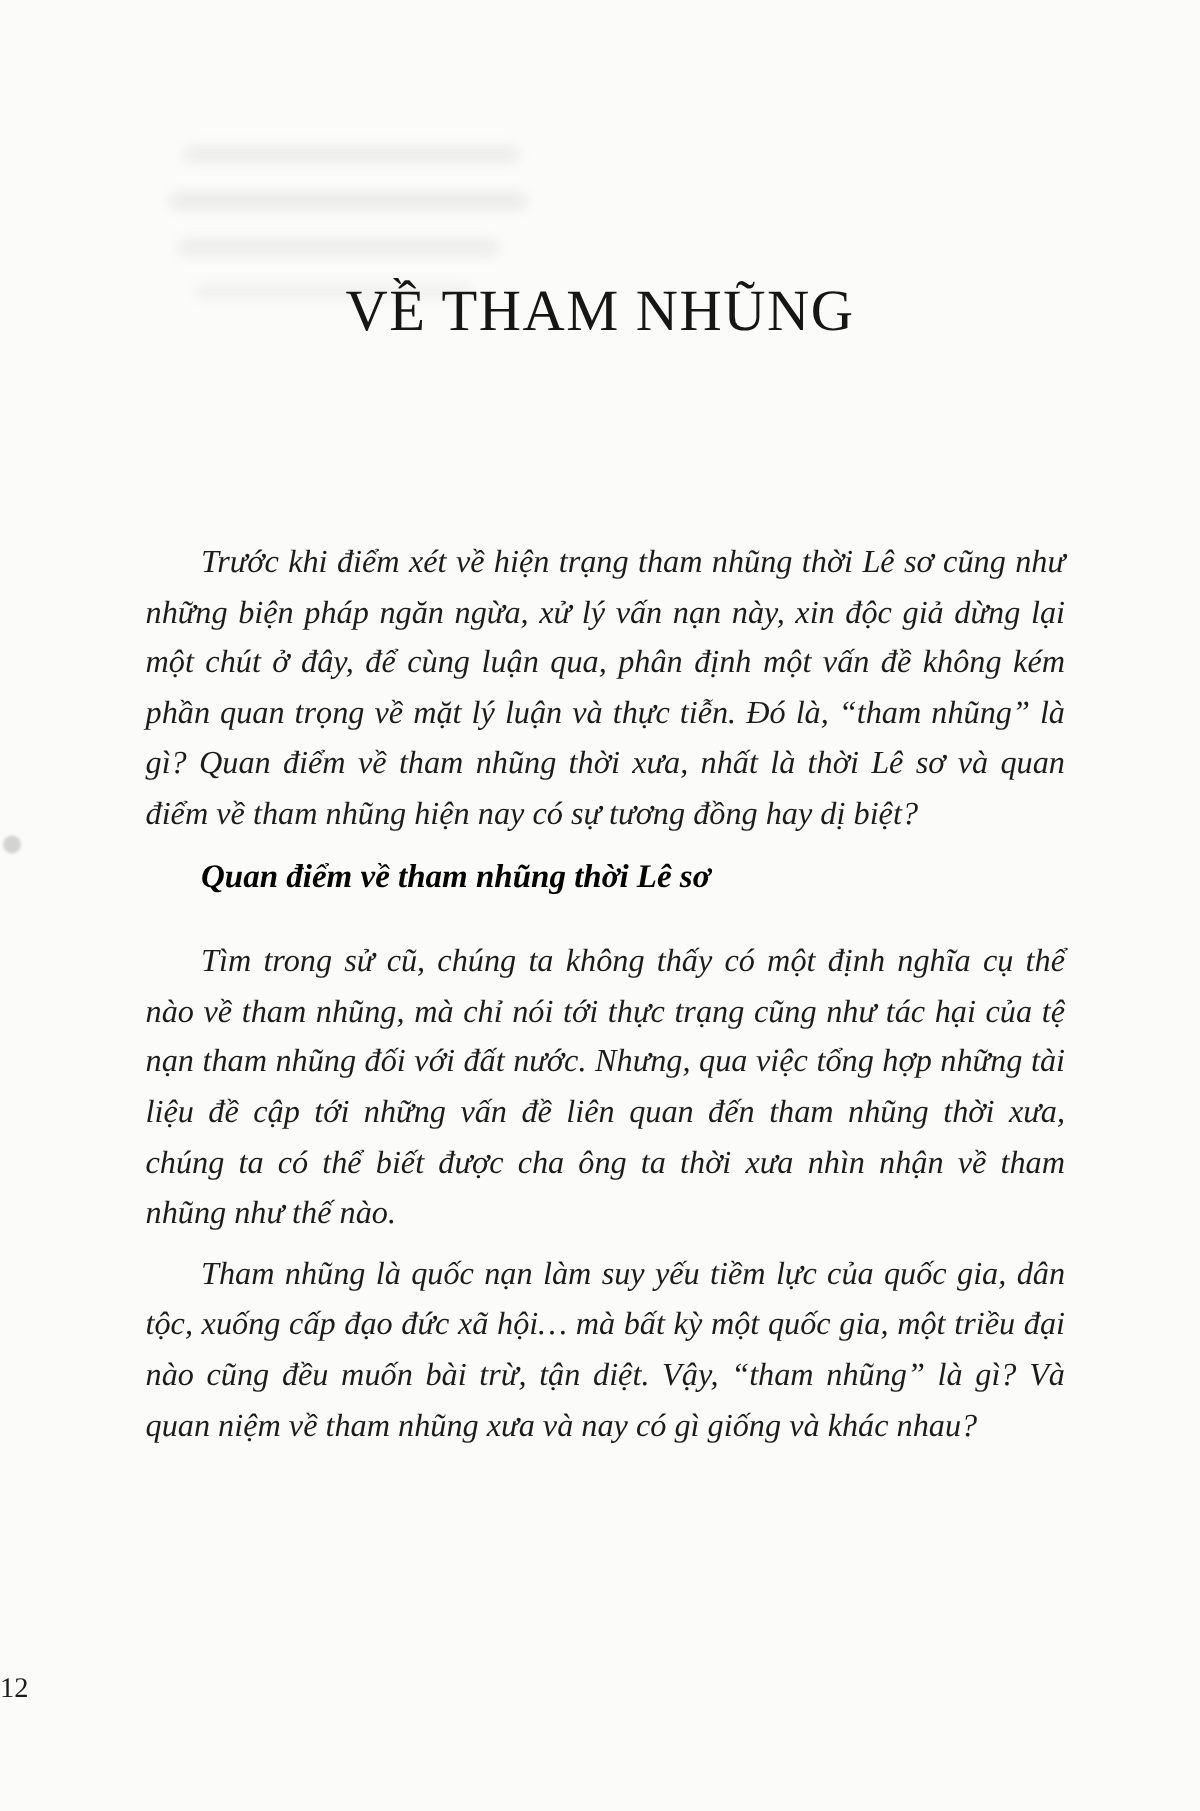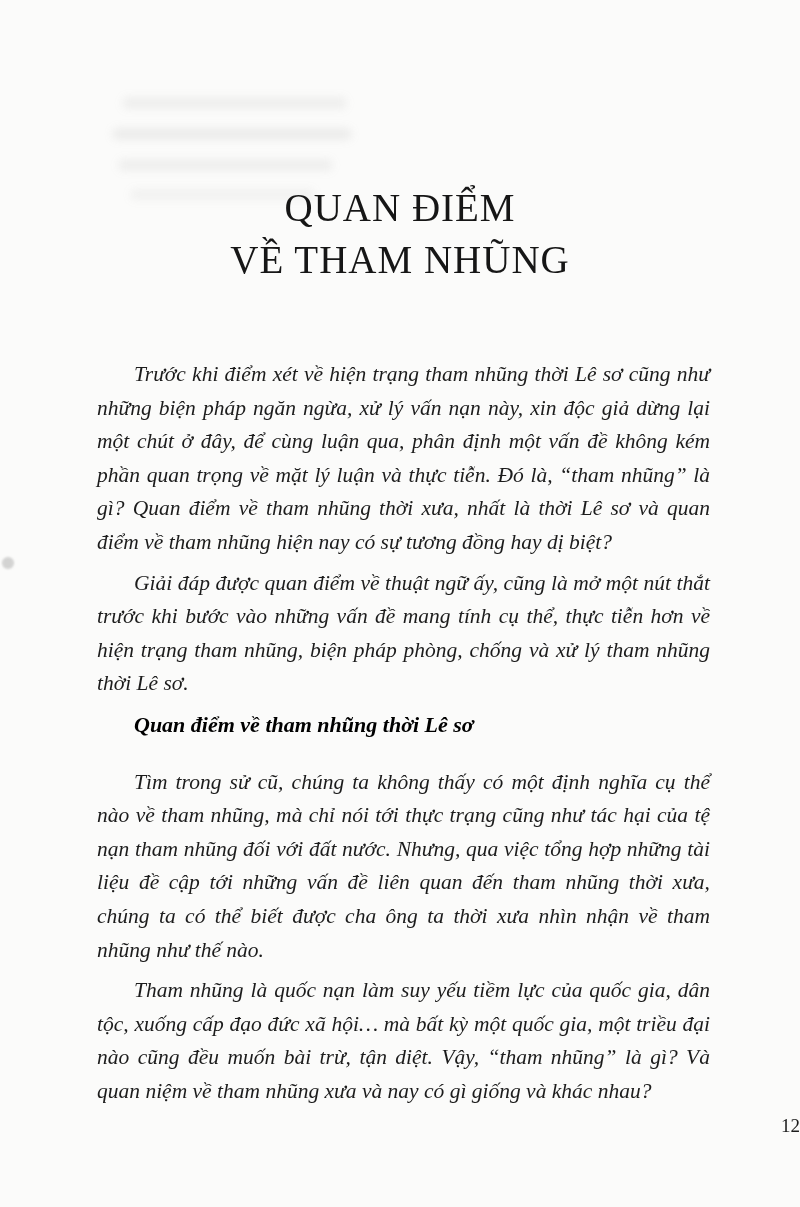--- a/index.html
+++ b/index.html
@@ -69,45 +69,43 @@
     font-weight: 700;
     text-align: left;
     text-indent: 37px;
     color: #000000;
   }
   .page-number {
     position: absolute;
     top: 1112px;
     left: 0;
     right: 0;
-    text-align: right;
+    text-align: left;
     font-size: 19px;
     line-height: 28px;
     color: #1c1c1c;
   }
 </style>
 </head>
 <body>
 
 <div class="page">
 
   <div class="bleed bleed-1"></div>
   <div class="bleed bleed-2"></div>
   <div class="bleed bleed-3"></div>
   <div class="bleed bleed-4"></div>
   <div class="bleed bleed-5"></div>
 
   <h1 class="chapter-title">
-    <span>QUAN ĐIỂM</span>
     <span>VỀ THAM NHŨNG</span>
   </h1>
 
   <div class="content">
     <p>Trước khi điểm xét về hiện trạng tham nhũng thời Lê sơ cũng như những biện pháp ngăn ngừa, xử lý vấn nạn này, xin độc giả dừng lại một chút ở đây, để cùng luận qua, phân định một vấn đề không kém phần quan trọng về mặt lý luận và thực tiễn. Đó là, “tham nhũng” là gì? Quan điểm về tham nhũng thời xưa, nhất là thời Lê sơ và quan điểm về tham nhũng hiện nay có sự tương đồng hay dị biệt?</p>
-    <p>Giải đáp được quan điểm về thuật ngữ ấy, cũng là mở một nút thắt trước khi bước vào những vấn đề mang tính cụ thể, thực tiễn hơn về hiện trạng tham nhũng, biện pháp phòng, chống và xử lý tham nhũng thời Lê sơ.</p>
     <h2 class="section-heading">Quan điểm về tham nhũng thời Lê sơ</h2>
     <p>Tìm trong sử cũ, chúng ta không thấy có một định nghĩa cụ thể nào về tham nhũng, mà chỉ nói tới thực trạng cũng như tác hại của tệ nạn tham nhũng đối với đất nước. Nhưng, qua việc tổng hợp những tài liệu đề cập tới những vấn đề liên quan đến tham nhũng thời xưa, chúng ta có thể biết được cha ông ta thời xưa nhìn nhận về tham nhũng như thế nào.</p>
     <p>Tham nhũng là quốc nạn làm suy yếu tiềm lực của quốc gia, dân tộc, xuống cấp đạo đức xã hội… mà bất kỳ một quốc gia, một triều đại nào cũng đều muốn bài trừ, tận diệt. Vậy, “tham nhũng” là gì? Và quan niệm về tham nhũng xưa và nay có gì giống và khác nhau?</p>
   </div>
 
   <div class="page-number">12</div>
 
 </div>
 
 </body></html>

